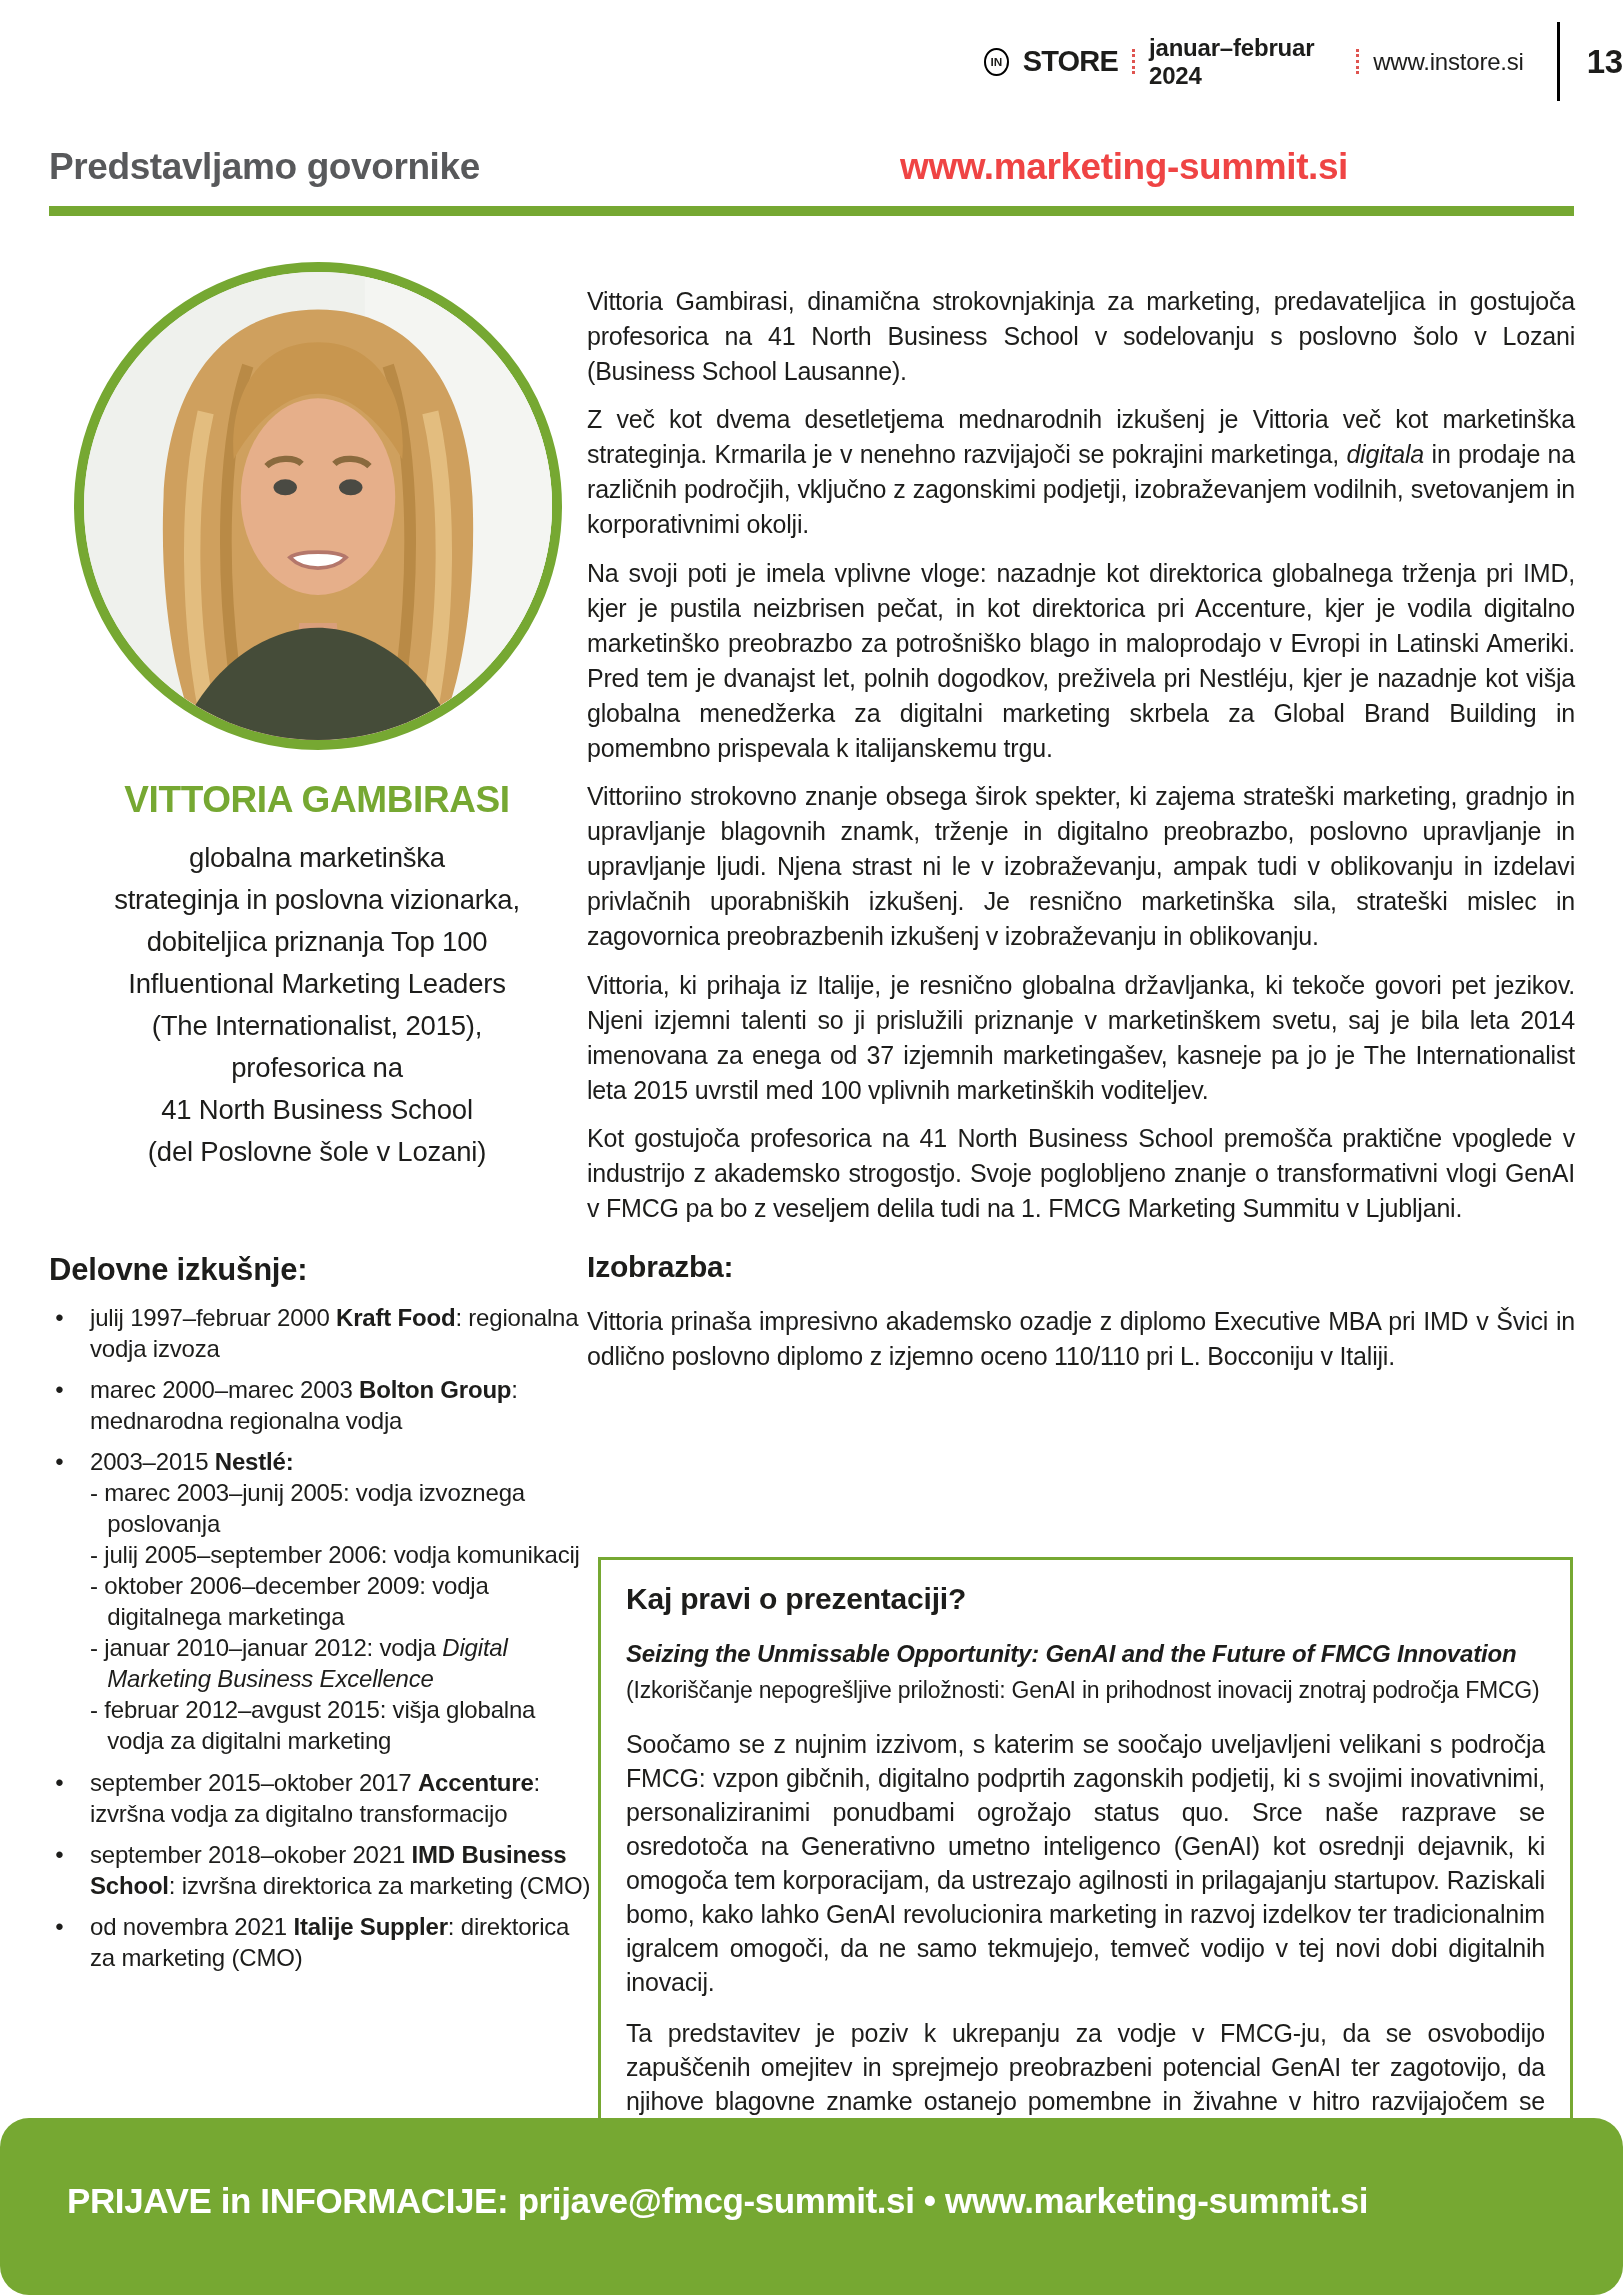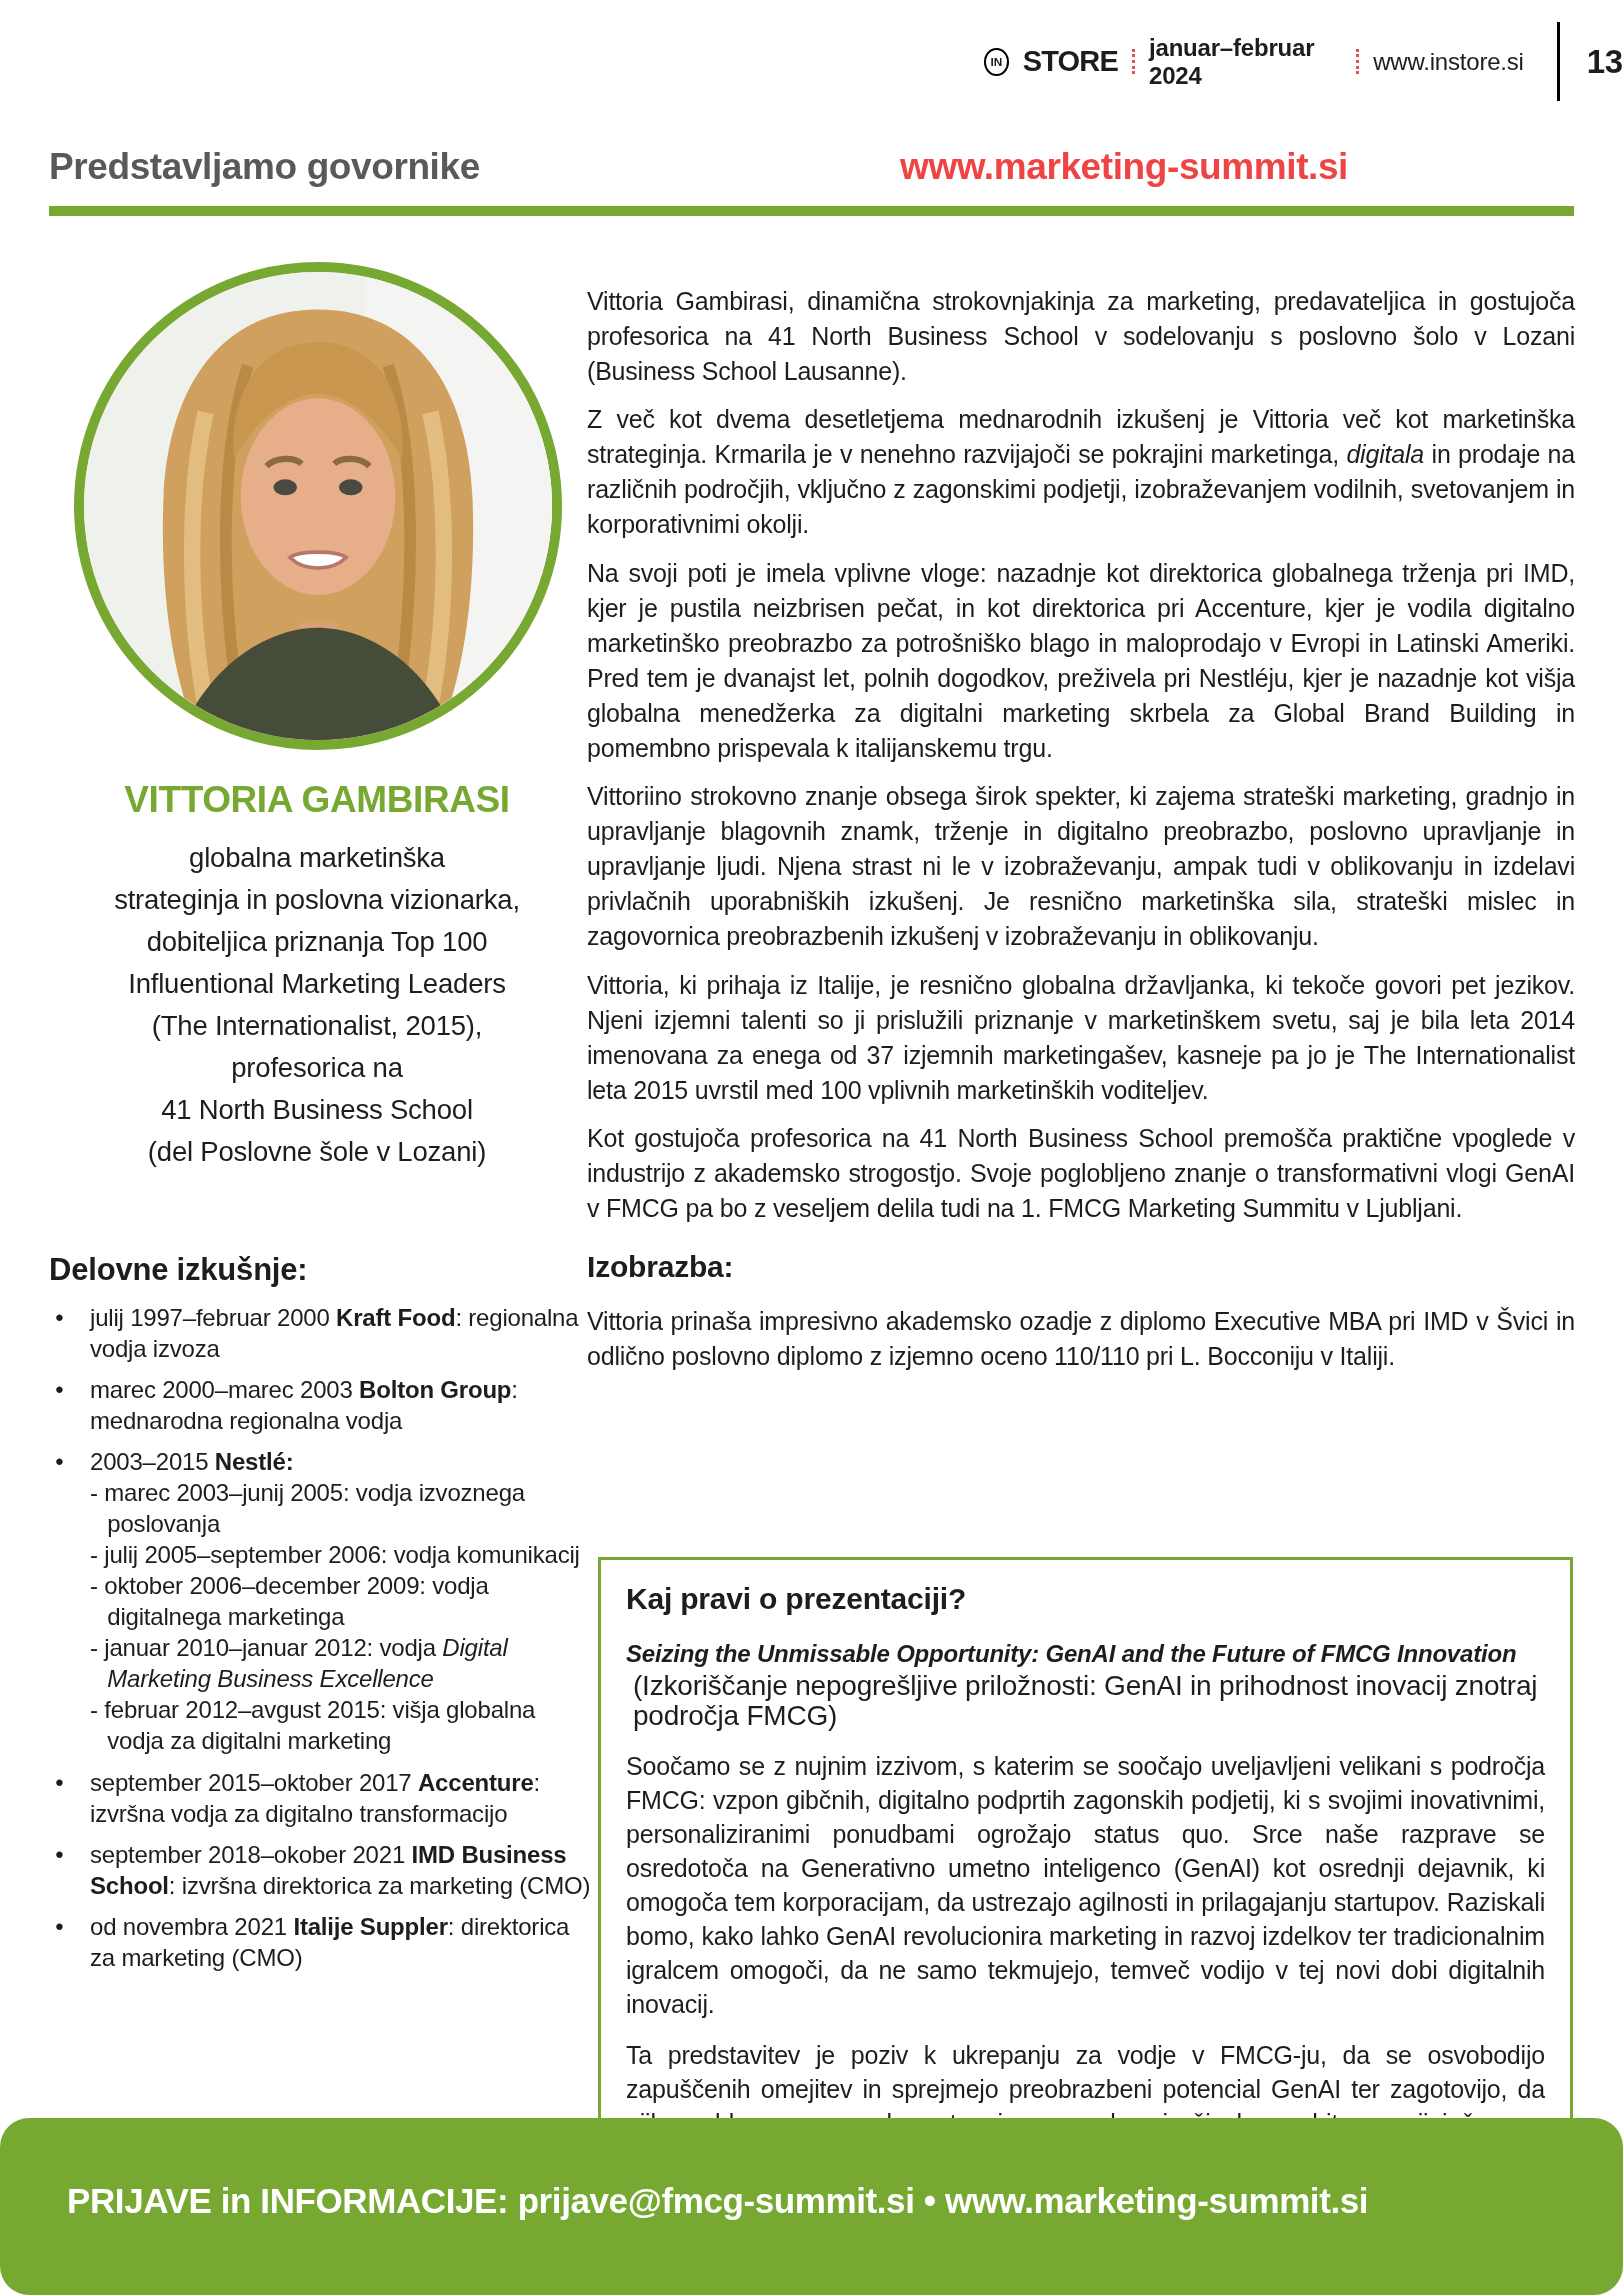--- a/index.html
+++ b/index.html
@@ -51,21 +51,21 @@
   
   .bio-col { position:absolute; left:587px; top:284px; width:988px; }
   .bio-col p { font-size:25px; line-height:35px; text-align:justify; margin-bottom:13.4px; }
   .edu-heading { font-size:30px; font-weight:700; margin:23.6px 0 20.4px 0; }
 
   
   .quote-box { position:absolute; left:598px; top:1557px; width:975px;
     border:3.1px solid #76a832; padding:22px 25px 23.6px 25px; background:#fff; }
   .quote-box-heading { font-size:30px; font-weight:700; margin-bottom:20.4px; }
   .talk-title-en { font-size:24px; line-height:35px; font-weight:700; font-style:italic; }
-  .talk-title-si { font-size:28px; line-height:30px;margin-left:7px; }
+  .talk-title-si { font-size:23px; line-height:38px; }
   .quote-box p.qp { font-size:25px; line-height:34px; text-align:justify; margin-top:17.3px; }
 
   
   .footer-bar { position:absolute; left:0; top:2118px; width:1623px; height:177px;border-radius:29px; }
   .footer-text { position:absolute; left:67px; top:63px; color:#ffffff;
     font-size:35px; font-weight:700; letter-spacing:-0.4px; }
 </style>
 </head>
 <body>
 

